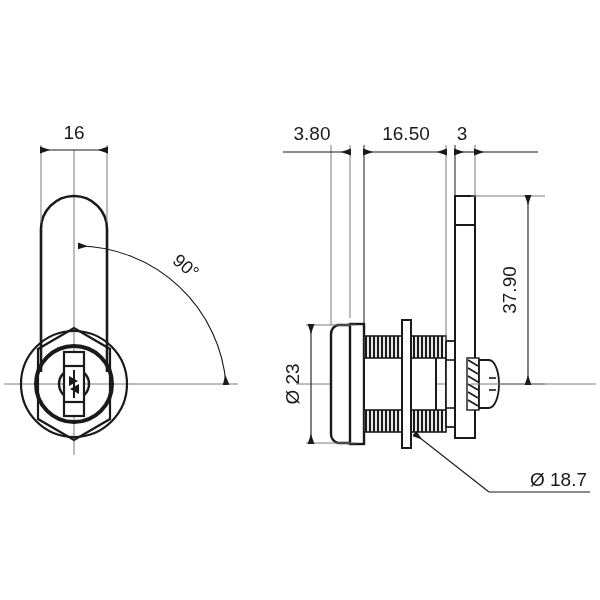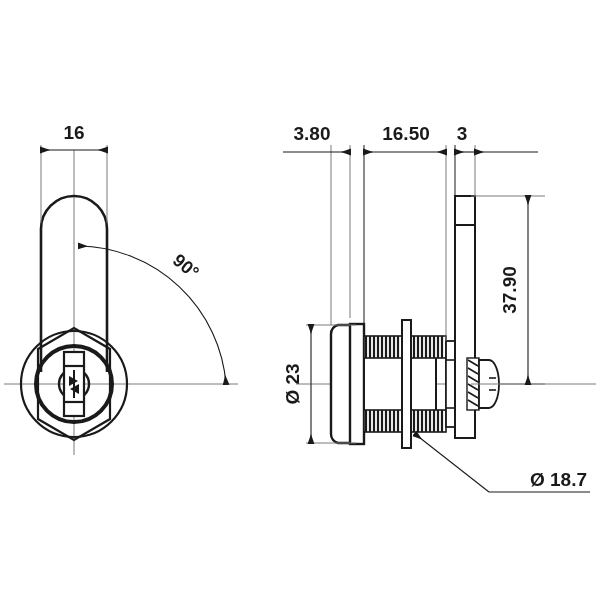--- a/index.html
+++ b/index.html
@@ -7,21 +7,20 @@
     padding: 0;
     background: #ffffff;
   }
   #canvas {
     position: relative;
     width: 600px;
     height: 600px;
     background: #ffffff;
     font-family: "Liberation Sans", sans-serif;
     overflow: hidden;
-    font-weight: bold;
   }
   svg { display: block; }
   text {
     font-family: "Liberation Sans", sans-serif;
     fill: #1a1a1a;
   }
   .dim-txt { font-size: 19px; }
   .ang-txt { font-size: 18px; }
 </style>
 </head>

